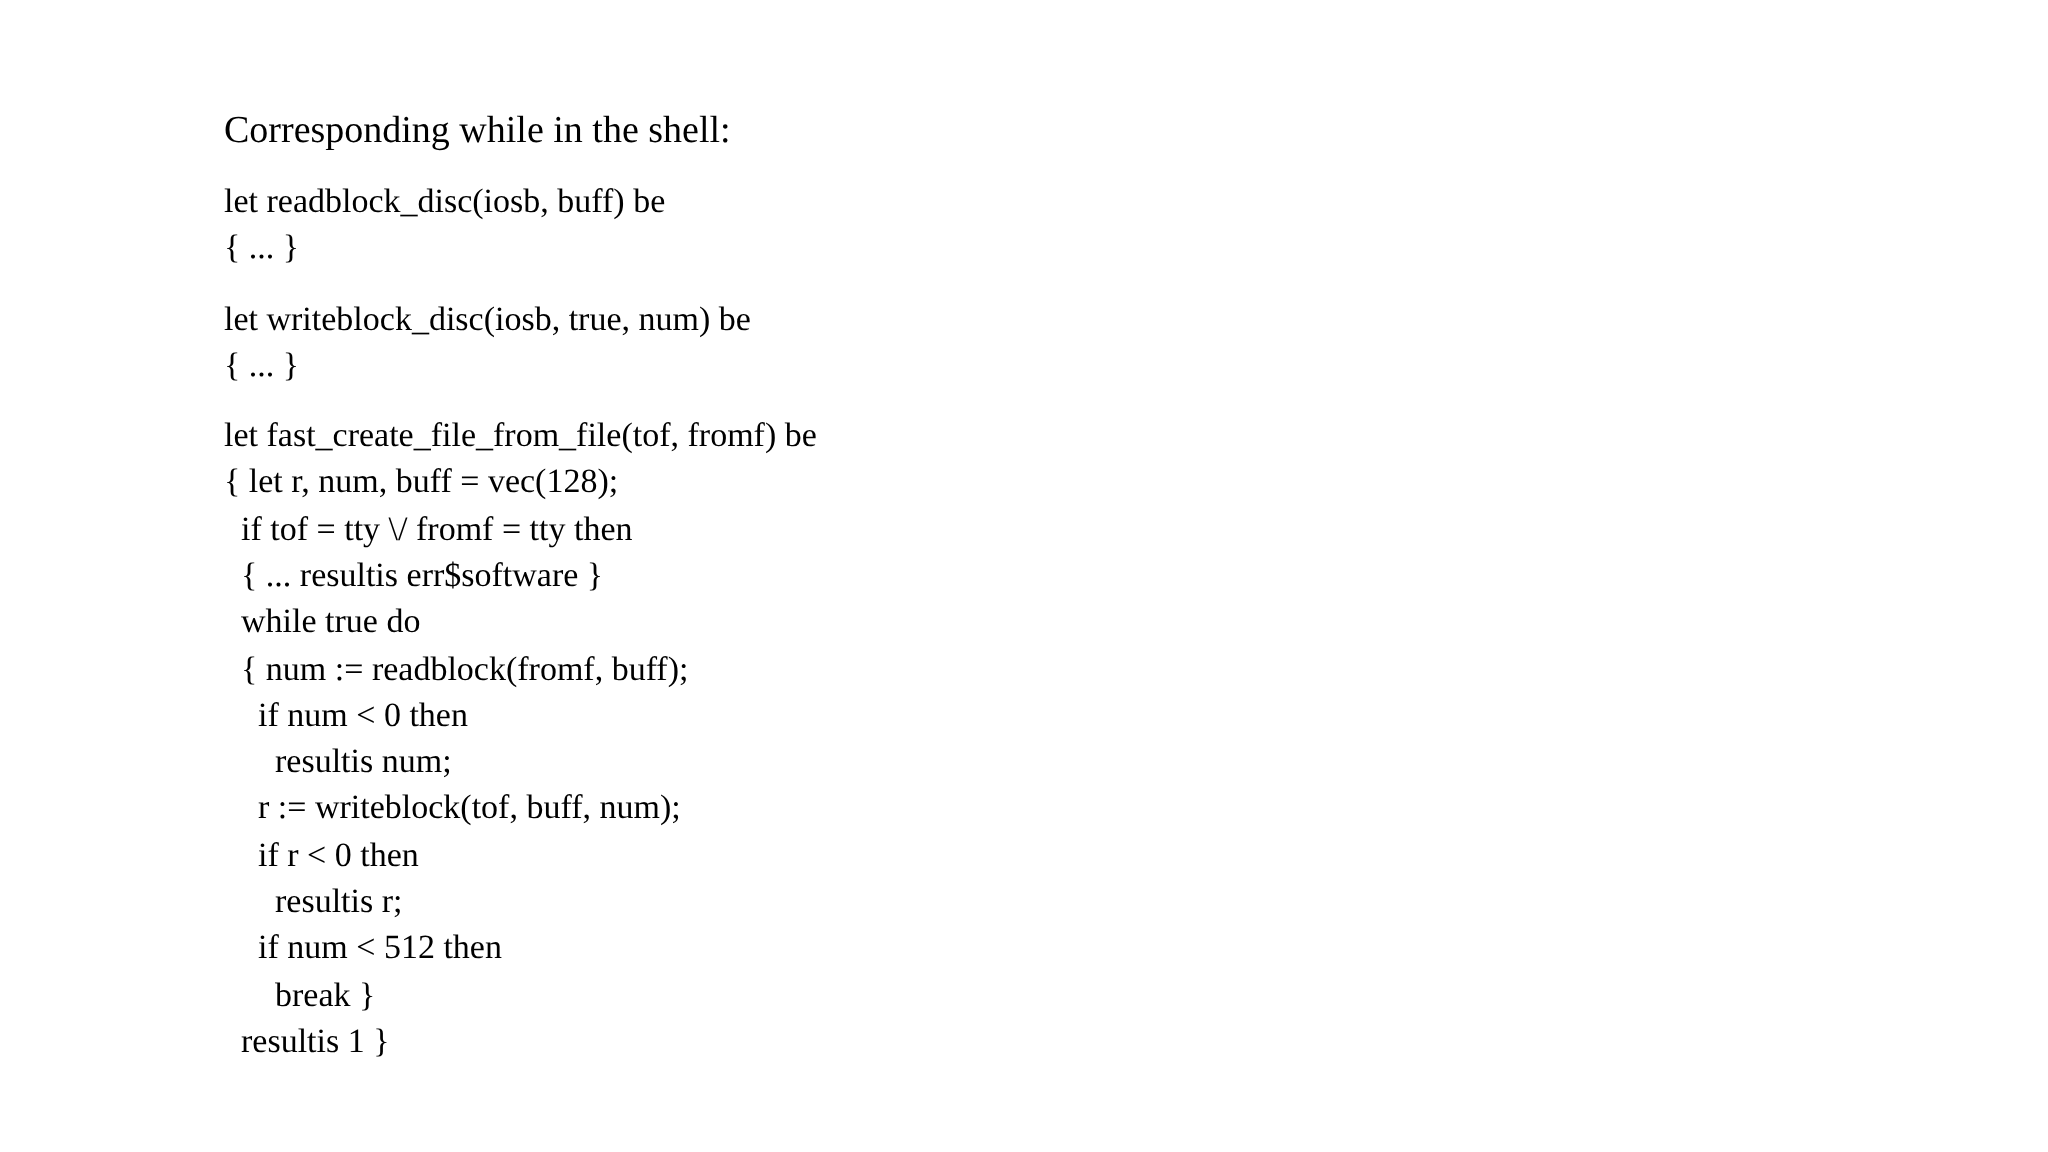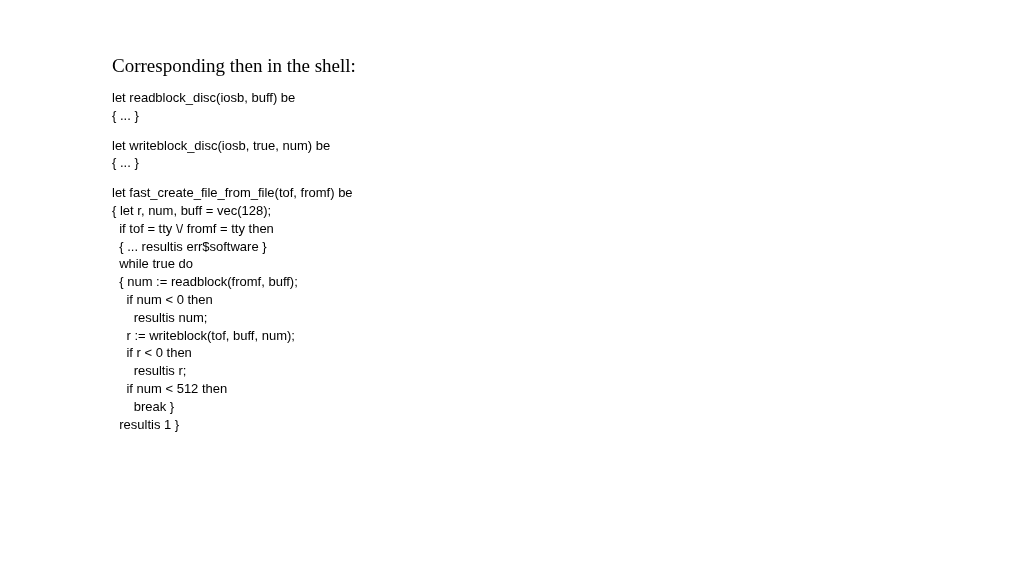--- a/index.html
+++ b/index.html
@@ -14,32 +14,32 @@
   .page {
     padding: 55px 0 0 112px;
     box-sizing: border-box;
   }
   .heading {
     font-size: 19px;
     margin: 0 0 12px 0;
     font-weight: normal;
   }
   .code-block {
-    font-family: Liberation Sans, sans-serif;
-    font-size: 13px;
+    font-family: Liberation Serif, serif;
+    font-size: 17px;
     line-height: 1.37;
     white-space: pre;
     margin-bottom: 12px;
   }
 </style>
 </head>
 <body>
 
 <div class="page">
-  <p class="heading">Corresponding then in the shell:</p>
+  <p class="heading">Corresponding while in the shell:</p>
   <div class="code-block">let readblock_disc(iosb, buff) be
 { ... }</div>
   <div class="code-block">let writeblock_disc(iosb, true, num) be
 { ... }</div>
   <div class="code-block">let fast_create_file_from_file(tof, fromf) be
 { let r, num, buff = vec(128);
   if tof = tty \/ fromf = tty then
   { ... resultis err$software }
   while true do
   { num := readblock(fromf, buff);

